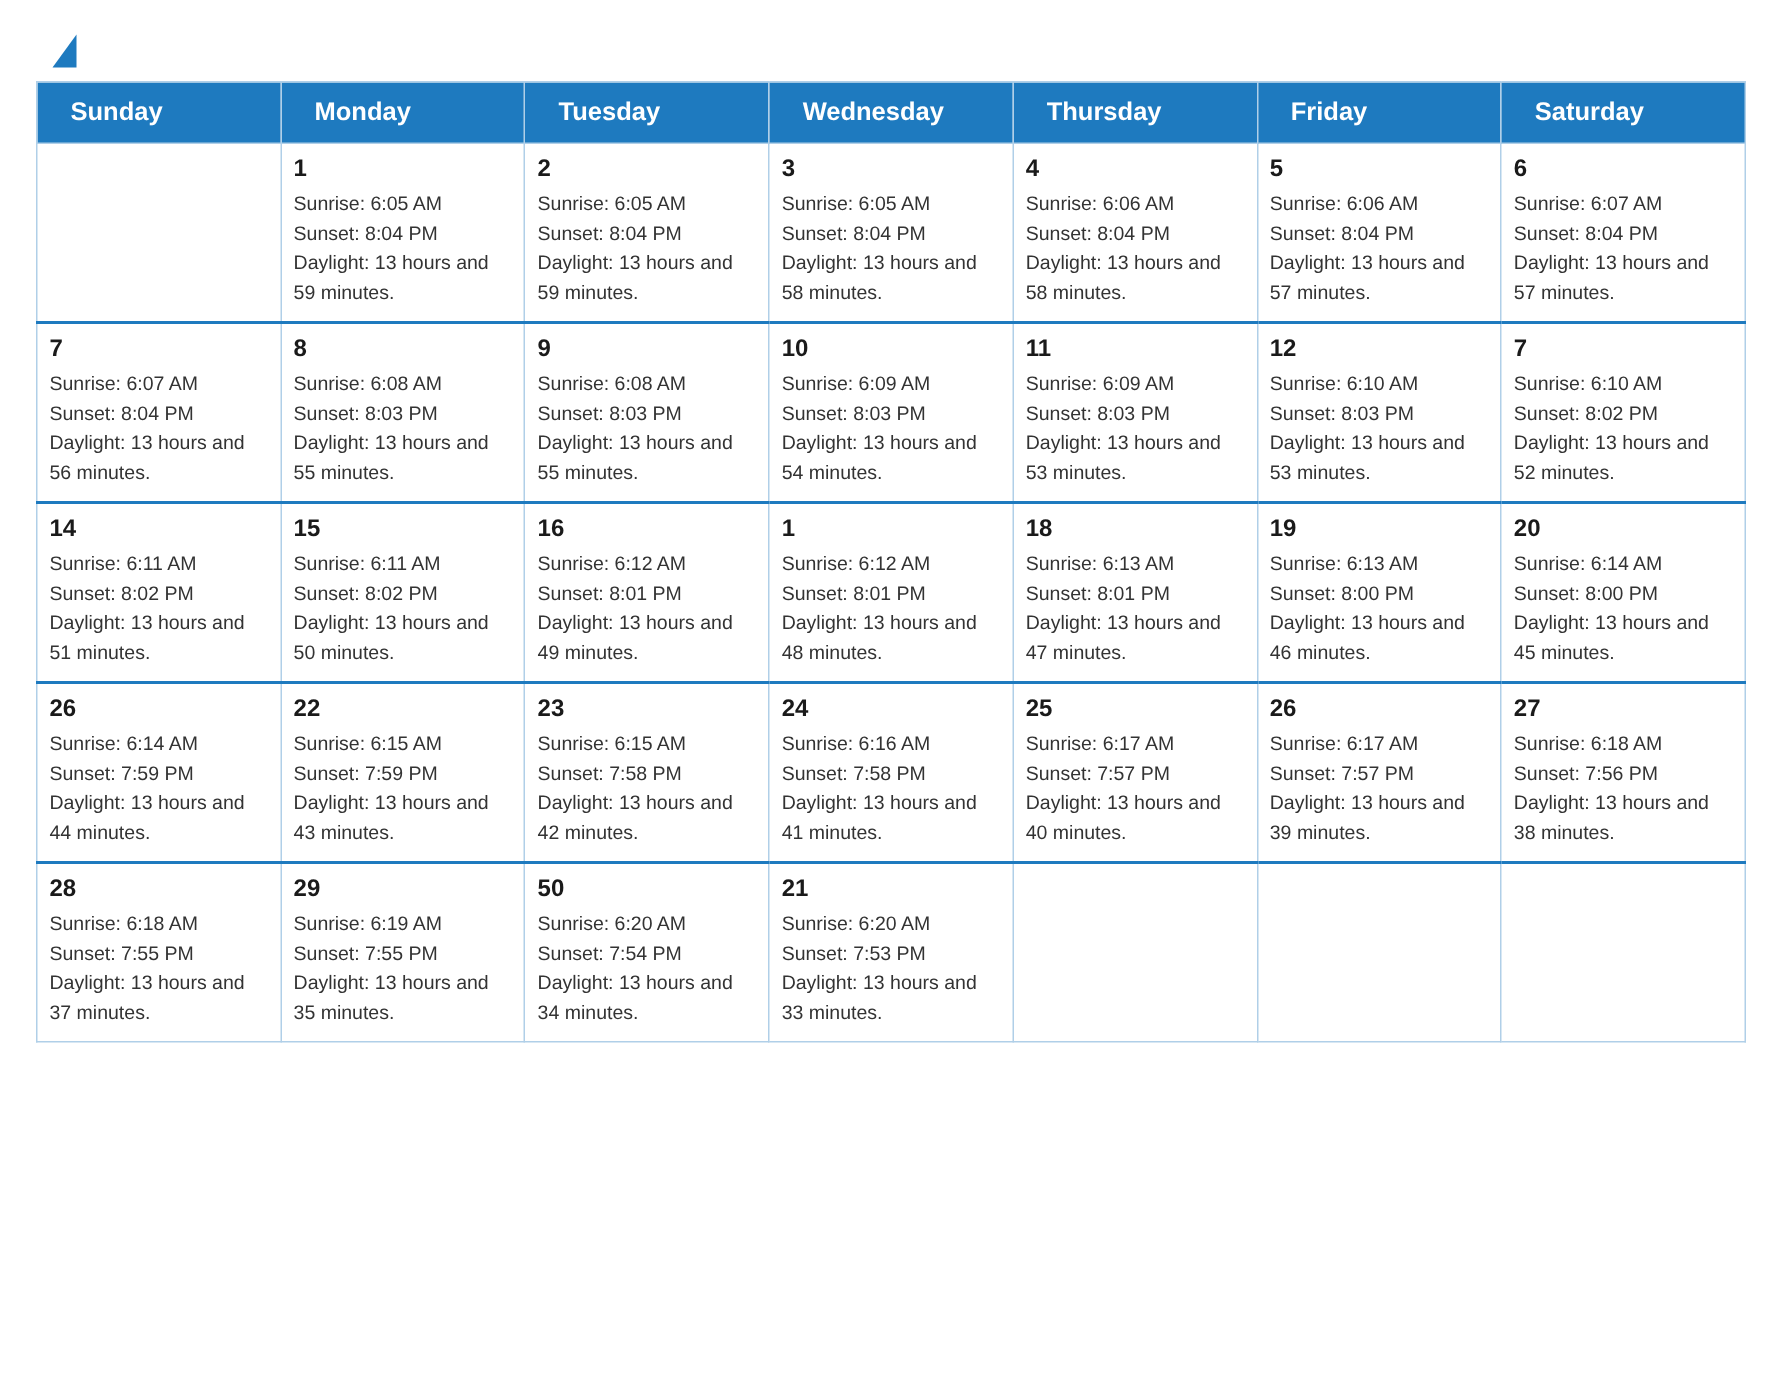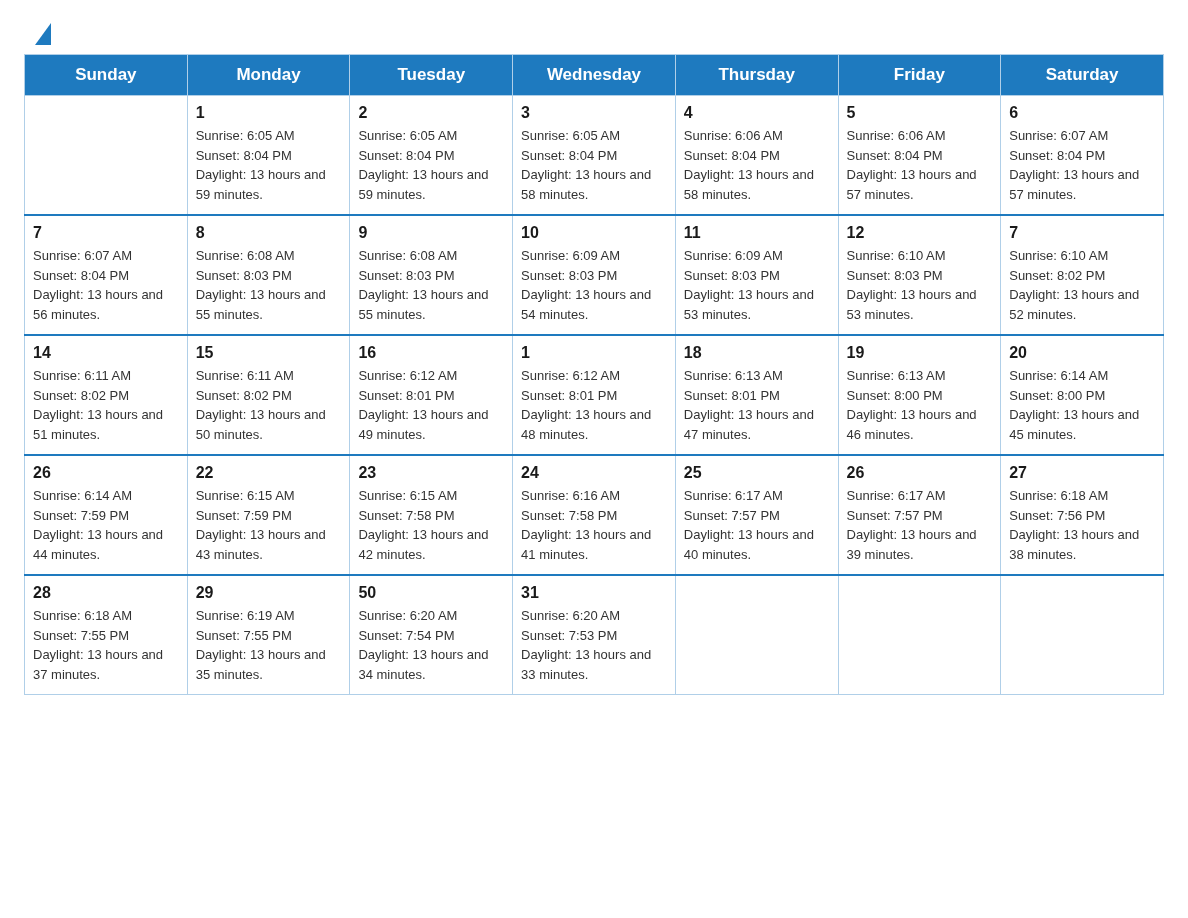--- a/index.html
+++ b/index.html
@@ -40,22 +40,22 @@
     }
     table {
       width: 100%;
       border-collapse: collapse;
     }
     thead tr th {
       background: #1e7abf;
       color: #fff;
       font-size: 17px;
       font-weight: bold;
-      padding: 10px 8px;
-      text-align: center;
+      padding: 10px 22px;
+      text-align: left;
       border: 1px solid #b0cfe8;
     }
     tbody tr td {
       vertical-align: top;
       border: 1px solid #b0cfe8;
       padding: 8px 8px 10px 8px;
       width: calc(100% / 7);
       min-height: 110px;
     }
     .day-number {
@@ -267,21 +267,21 @@
           </td>
           <td>
             <span class="day-number">29</span>
             <div class="day-info">Sunrise: 6:19 AM<br>Sunset: 7:55 PM<br>Daylight: 13 hours and 35 minutes.</div>
           </td>
           <td>
             <span class="day-number">50</span>
             <div class="day-info">Sunrise: 6:20 AM<br>Sunset: 7:54 PM<br>Daylight: 13 hours and 34 minutes.</div>
           </td>
           <td>
-            <span class="day-number">31</span>
+            <span class="day-number">21</span>
             <div class="day-info">Sunrise: 6:20 AM<br>Sunset: 7:53 PM<br>Daylight: 13 hours and 33 minutes.</div>
           </td>
           <td class="empty-cell"></td>
           <td class="empty-cell"></td>
           <td class="empty-cell"></td>
         </tr>
       </tbody>
   </table>
 </div>
 

